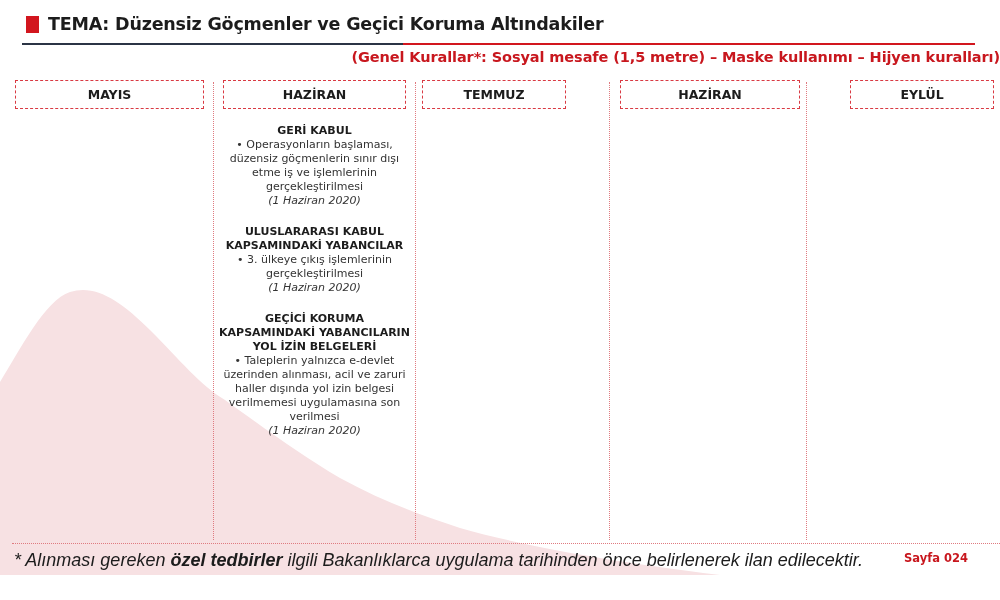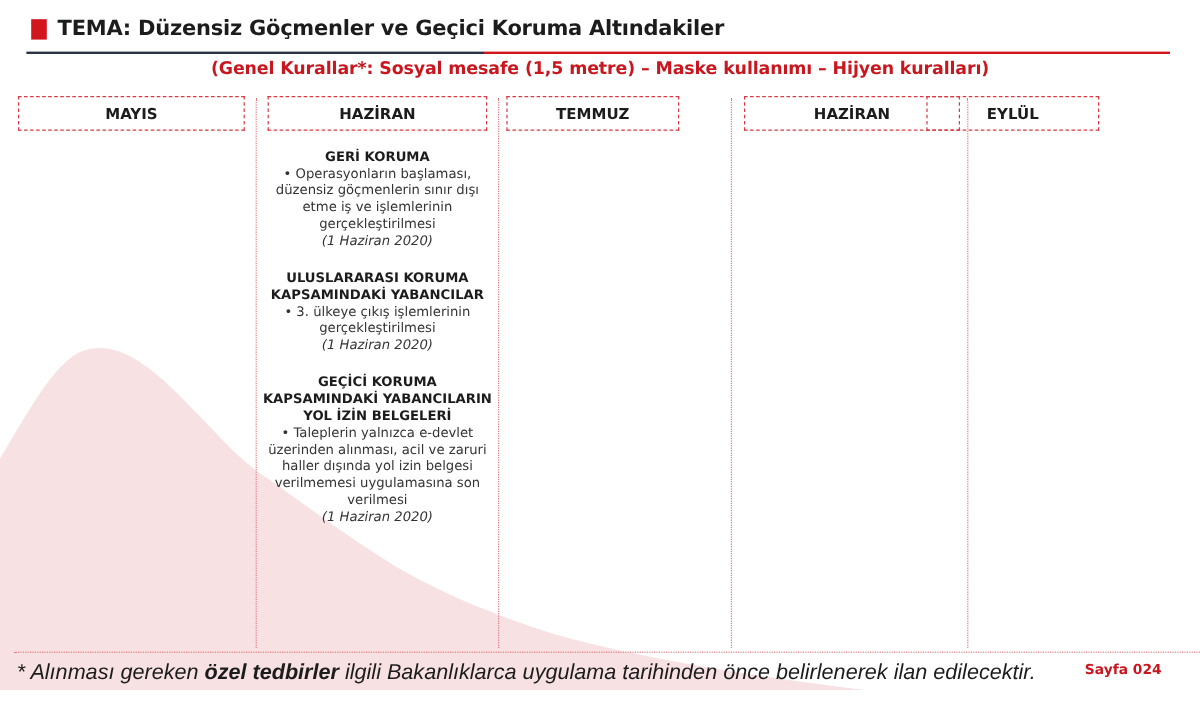--- a/index.html
+++ b/index.html
@@ -8,21 +8,21 @@
       background: #ffffff;
       font-family: "DejaVu Sans", sans-serif;
       color: #1a1a1a;
     }
     .bg-shape { position: absolute; left: 0; top: 0; width: 1000px; height: 600px; z-index: 0; }
     .title-row { position: absolute; left: 26px; top: 12px; height: 24px; display: flex; align-items: center; z-index: 2; }
     .title-square { width: 13px; height: 17px; background: #d2161e; margin-right: 9px; }
     .title-text { font-size: 17.5px; font-weight: bold; color: #1c1c1c; letter-spacing: -0.2px; }
     .title-rule { position: absolute; left: 22px; top: 43px; width: 953px; height: 2px; z-index: 2;
       background: linear-gradient(to right, #2b3445 0%, #2b3445 40%, #d2161e 40%, #d2161e 100%); }
-    .rules-row { position: absolute; left: 0; width: 1000px; top: 47px; text-align: center; z-index: 2; }
+    .rules-row { position: absolute; left: 0; width: 1000px; top: 47px; text-align: right; z-index: 2; }
     .rules-text { font-size: 14.5px; font-weight: bold; color: #c8171e; letter-spacing: -0.1px; }
     .col-header {
       position: absolute; top: 80px; height: 29px;
       border: 1.5px dashed #d93a43; box-sizing: border-box;
       display: flex; align-items: center; justify-content: center;
       font-size: 12.5px; font-weight: bold; color: #1c1c1c; z-index: 2; background: transparent;
     }
     .divider { position: absolute; top: 82px; height: 458px; width: 0; border-left: 1px dotted #e07a80; z-index: 1; }
     .bottom-rule { position: absolute; left: 12px; width: 988px; top: 543px; height: 0; border-top: 1px dotted #e07a80; z-index: 1; }
     .col-content { position: absolute; left: 218px; width: 193px; top: 124px; text-align: center; z-index: 2; }
@@ -49,36 +49,36 @@
 <div class="title-rule"></div>
 
 <div class="rules-row">
   <span class="rules-text">(Genel Kurallar*: Sosyal mesafe (1,5 metre) – Maske kullanımı – Hijyen kuralları)</span>
 </div>
 
 <div class="col-header" style="left:15px;width:189px;">MAYIS</div>
 <div class="col-header" style="left:223px;width:183px;">HAZİRAN</div>
 <div class="col-header" style="left:422px;width:144px;">TEMMUZ</div>
 <div class="col-header" style="left:620px;width:180px;">HAZİRAN</div>
-<div class="col-header" style="left:772px;width:144px;">EYLÜL</div>
+<div class="col-header" style="left:850px;width:144px;">EYLÜL</div>
 
 <div class="divider" style="left:213px;"></div>
 <div class="divider" style="left:415px;"></div>
 <div class="divider" style="left:609px;"></div>
 <div class="divider" style="left:806px;"></div>
 <div class="bottom-rule"></div>
 
 <div class="col-content">
   <div class="section">
-    <div class="section-title">GERİ KORUMA</div>
+    <div class="section-title">GERİ KABUL</div>
     <div class="section-body">• Operasyonların başlaması, düzensiz göçmenlerin sınır dışı etme iş ve işlemlerinin gerçekleştirilmesi</div>
     <div class="section-date">(1 Haziran 2020)</div>
   </div>
   <div class="section">
-    <div class="section-title">ULUSLARARASI KORUMA KAPSAMINDAKİ YABANCILAR</div>
+    <div class="section-title">ULUSLARARASI KABUL KAPSAMINDAKİ YABANCILAR</div>
     <div class="section-body">• 3. ülkeye çıkış işlemlerinin gerçekleştirilmesi</div>
     <div class="section-date">(1 Haziran 2020)</div>
   </div>
   <div class="section">
     <div class="section-title">GEÇİCİ KORUMA KAPSAMINDAKİ YABANCILARIN YOL İZİN BELGELERİ</div>
     <div class="section-body">• Taleplerin yalnızca e-devlet üzerinden alınması, acil ve zaruri haller dışında yol izin belgesi verilmemesi uygulamasına son verilmesi</div>
     <div class="section-date">(1 Haziran 2020)</div>
   </div>
 </div>
 

